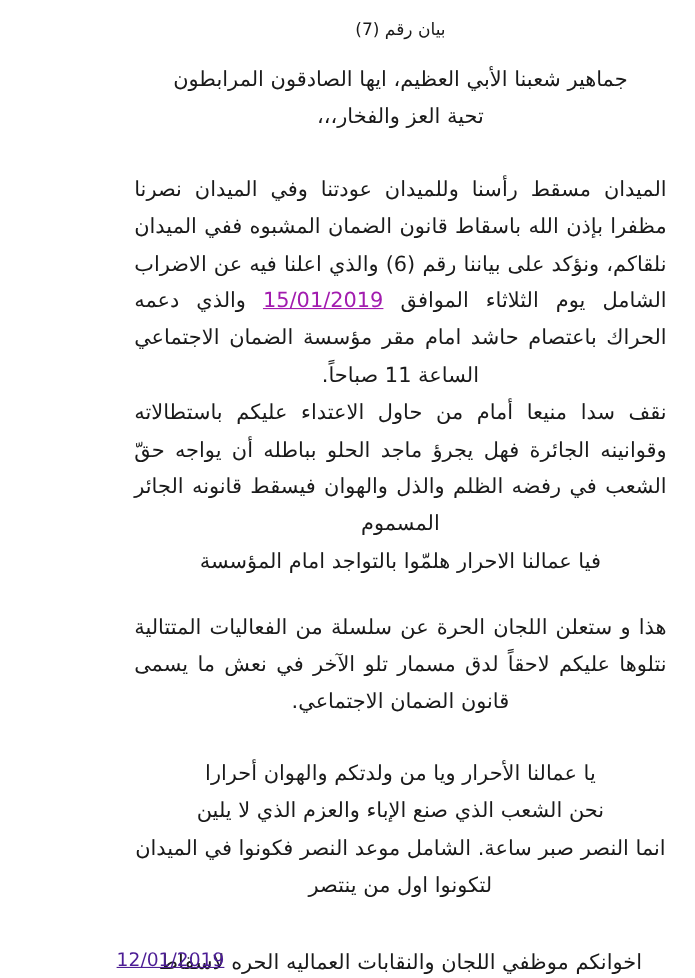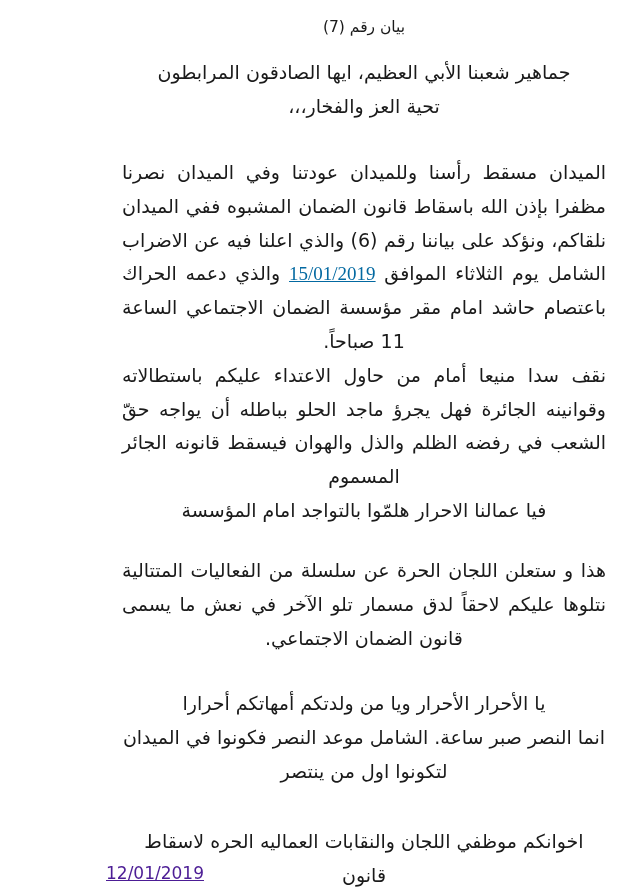--- a/index.html
+++ b/index.html
@@ -38,24 +38,23 @@
     margin-bottom: 18px;
   }
   .block.tight {
     margin-bottom: 0;
   }
   .para.just {
     text-align: justify;
     text-align-last: center;
   }
   .link-date {
-    color: #0369a1;
+    color: #a21caf;
     text-decoration: underline;
     white-space: nowrap;
-    font-family: Liberation Serif, serif;
   }
   .spacer-md { height: 14px; }
   .spacer-lg { height: 26px; }
   .signature {
     font-size: 15.5px;
     line-height: 1.8;
     text-align: center;
     margin-top: 36px;
   }
   .footer-date {
@@ -93,21 +92,22 @@
 
   <div class="spacer-lg"></div>
 
   <div class="block">
     <p class="para just">هذا و ستعلن اللجان الحرة عن سلسلة من الفعاليات المتتالية نتلوها عليكم لاحقاً لدق مسمار تلو الآخر في نعش ما يسمى قانون الضمان الاجتماعي.</p>
   </div>
 
   <div class="spacer-md"></div>
 
   <div class="block">
-    <p class="para">يا الأحرار الأحرار ويا من ولدتكم أمهاتكم أحرارا</p>
+    <p class="para">يا عمالنا الأحرار ويا من ولدتكم والهوان أحرارا</p>
+    <p class="para">نحن الشعب الذي صنع الإباء والعزم الذي لا يلين</p>
     <p class="para">انما النصر صبر ساعة. الشامل موعد النصر فكونوا في الميدان</p>
     <p class="para">لتكونوا  اول من ينتصر</p>
   </div>
 
   <div class="signature">
     <p class="para">اخوانكم موظفي اللجان والنقابات العماليه الحره لاسقاط قانون</p>
     <p class="para">الموافق الاجتماعي</p>
   </div>
 
   <div class="footer-date">12/01/2019</div>

